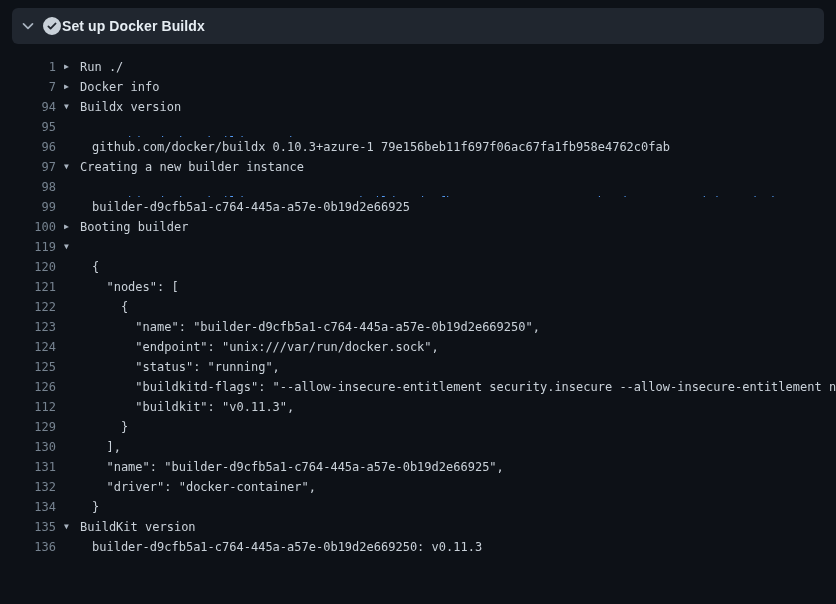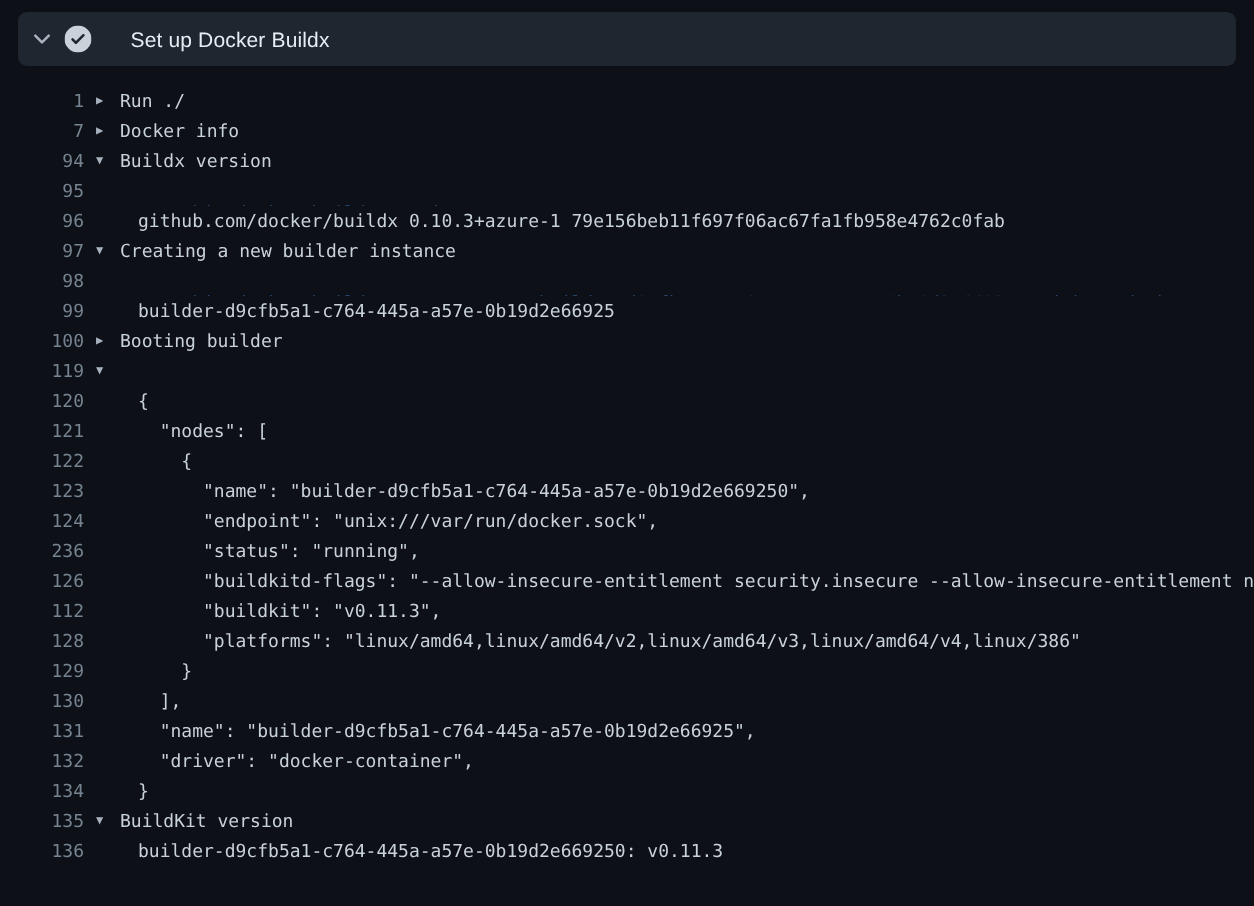--- a/index.html
+++ b/index.html
@@ -27,24 +27,24 @@
     background:var(--header-bg);
     border-radius:6px;
     display:flex;
     align-items:center;
     padding-left:8px;
     cursor:pointer;
   }
   .chev{width:16px;height:16px;display:flex;align-items:center;justify-content:center;}
   .status{width:18px;height:18px;margin-left:7px;display:flex;align-items:center;justify-content:center;}
   .step-title{
-    margin-left:26px;
+    margin-left:1px;
     color:var(--title);
     font-size:14px;
-    font-weight:400;
+    font-weight:700;
     letter-spacing:0.1px;
     white-space:nowrap;
   }
   .log{
     margin-top:13px;
     font-family:"DejaVu Sans Mono","Liberation Mono",monospace;
     font-size:12px;
     line-height:20px;
   }
   .row{
@@ -105,24 +105,23 @@
       <div class="row group"><span class="num">97</span><span class="content grp"><span class="arrow">▼</span><span class="text">Creating a new builder instance</span></span></div>
       <div class="row command"><span class="num">98</span><span class="content plain"><span class="text">/usr/bin/docker buildx create --name builder-d9cfb5a1-c764-445a-a57e-0b19d2e66925 --driver docker-container</span></span></div>
       <div class="row output"><span class="num">99</span><span class="content plain"><span class="text">builder-d9cfb5a1-c764-445a-a57e-0b19d2e66925</span></span></div>
       <div class="row group"><span class="num">100</span><span class="content grp"><span class="arrow">▶</span><span class="text">Booting builder</span></span></div>
       <div class="row group"><span class="num">119</span><span class="content grp"><span class="arrow">▼</span></span></div>
       <div class="row output"><span class="num">120</span><span class="content plain"><span class="text">{</span></span></div>
       <div class="row output"><span class="num">121</span><span class="content plain"><span class="text">  "nodes": [</span></span></div>
       <div class="row output"><span class="num">122</span><span class="content plain"><span class="text">    {</span></span></div>
       <div class="row output"><span class="num">123</span><span class="content plain"><span class="text">      "name": "builder-d9cfb5a1-c764-445a-a57e-0b19d2e669250",</span></span></div>
       <div class="row output"><span class="num">124</span><span class="content plain"><span class="text">      "endpoint": "unix:///var/run/docker.sock",</span></span></div>
-      <div class="row output"><span class="num">236</span><span class="content plain"><span class="text">      "status": "running",</span></span></div>
+      <div class="row output"><span class="num">125</span><span class="content plain"><span class="text">      "status": "running",</span></span></div>
       <div class="row output"><span class="num">126</span><span class="content plain"><span class="text">      "buildkitd-flags": "--allow-insecure-entitlement security.insecure --allow-insecure-entitlement network</span></span></div>
       <div class="row output"><span class="num">112</span><span class="content plain"><span class="text">      "buildkit": "v0.11.3",</span></span></div>
-      <div class="row output"><span class="num">128</span><span class="content plain"><span class="text">      "platforms": "linux/amd64,linux/amd64/v2,linux/amd64/v3,linux/amd64/v4,linux/386"</span></span></div>
       <div class="row output"><span class="num">129</span><span class="content plain"><span class="text">    }</span></span></div>
       <div class="row output"><span class="num">130</span><span class="content plain"><span class="text">  ],</span></span></div>
       <div class="row output"><span class="num">131</span><span class="content plain"><span class="text">  "name": "builder-d9cfb5a1-c764-445a-a57e-0b19d2e66925",</span></span></div>
       <div class="row output"><span class="num">132</span><span class="content plain"><span class="text">  "driver": "docker-container",</span></span></div>
       <div class="row output"><span class="num">134</span><span class="content plain"><span class="text">}</span></span></div>
       <div class="row group"><span class="num">135</span><span class="content grp"><span class="arrow">▼</span><span class="text">BuildKit version</span></span></div>
       <div class="row output"><span class="num">136</span><span class="content plain"><span class="text">builder-d9cfb5a1-c764-445a-a57e-0b19d2e669250: v0.11.3</span></span></div>
     </div>
 
 </div>

